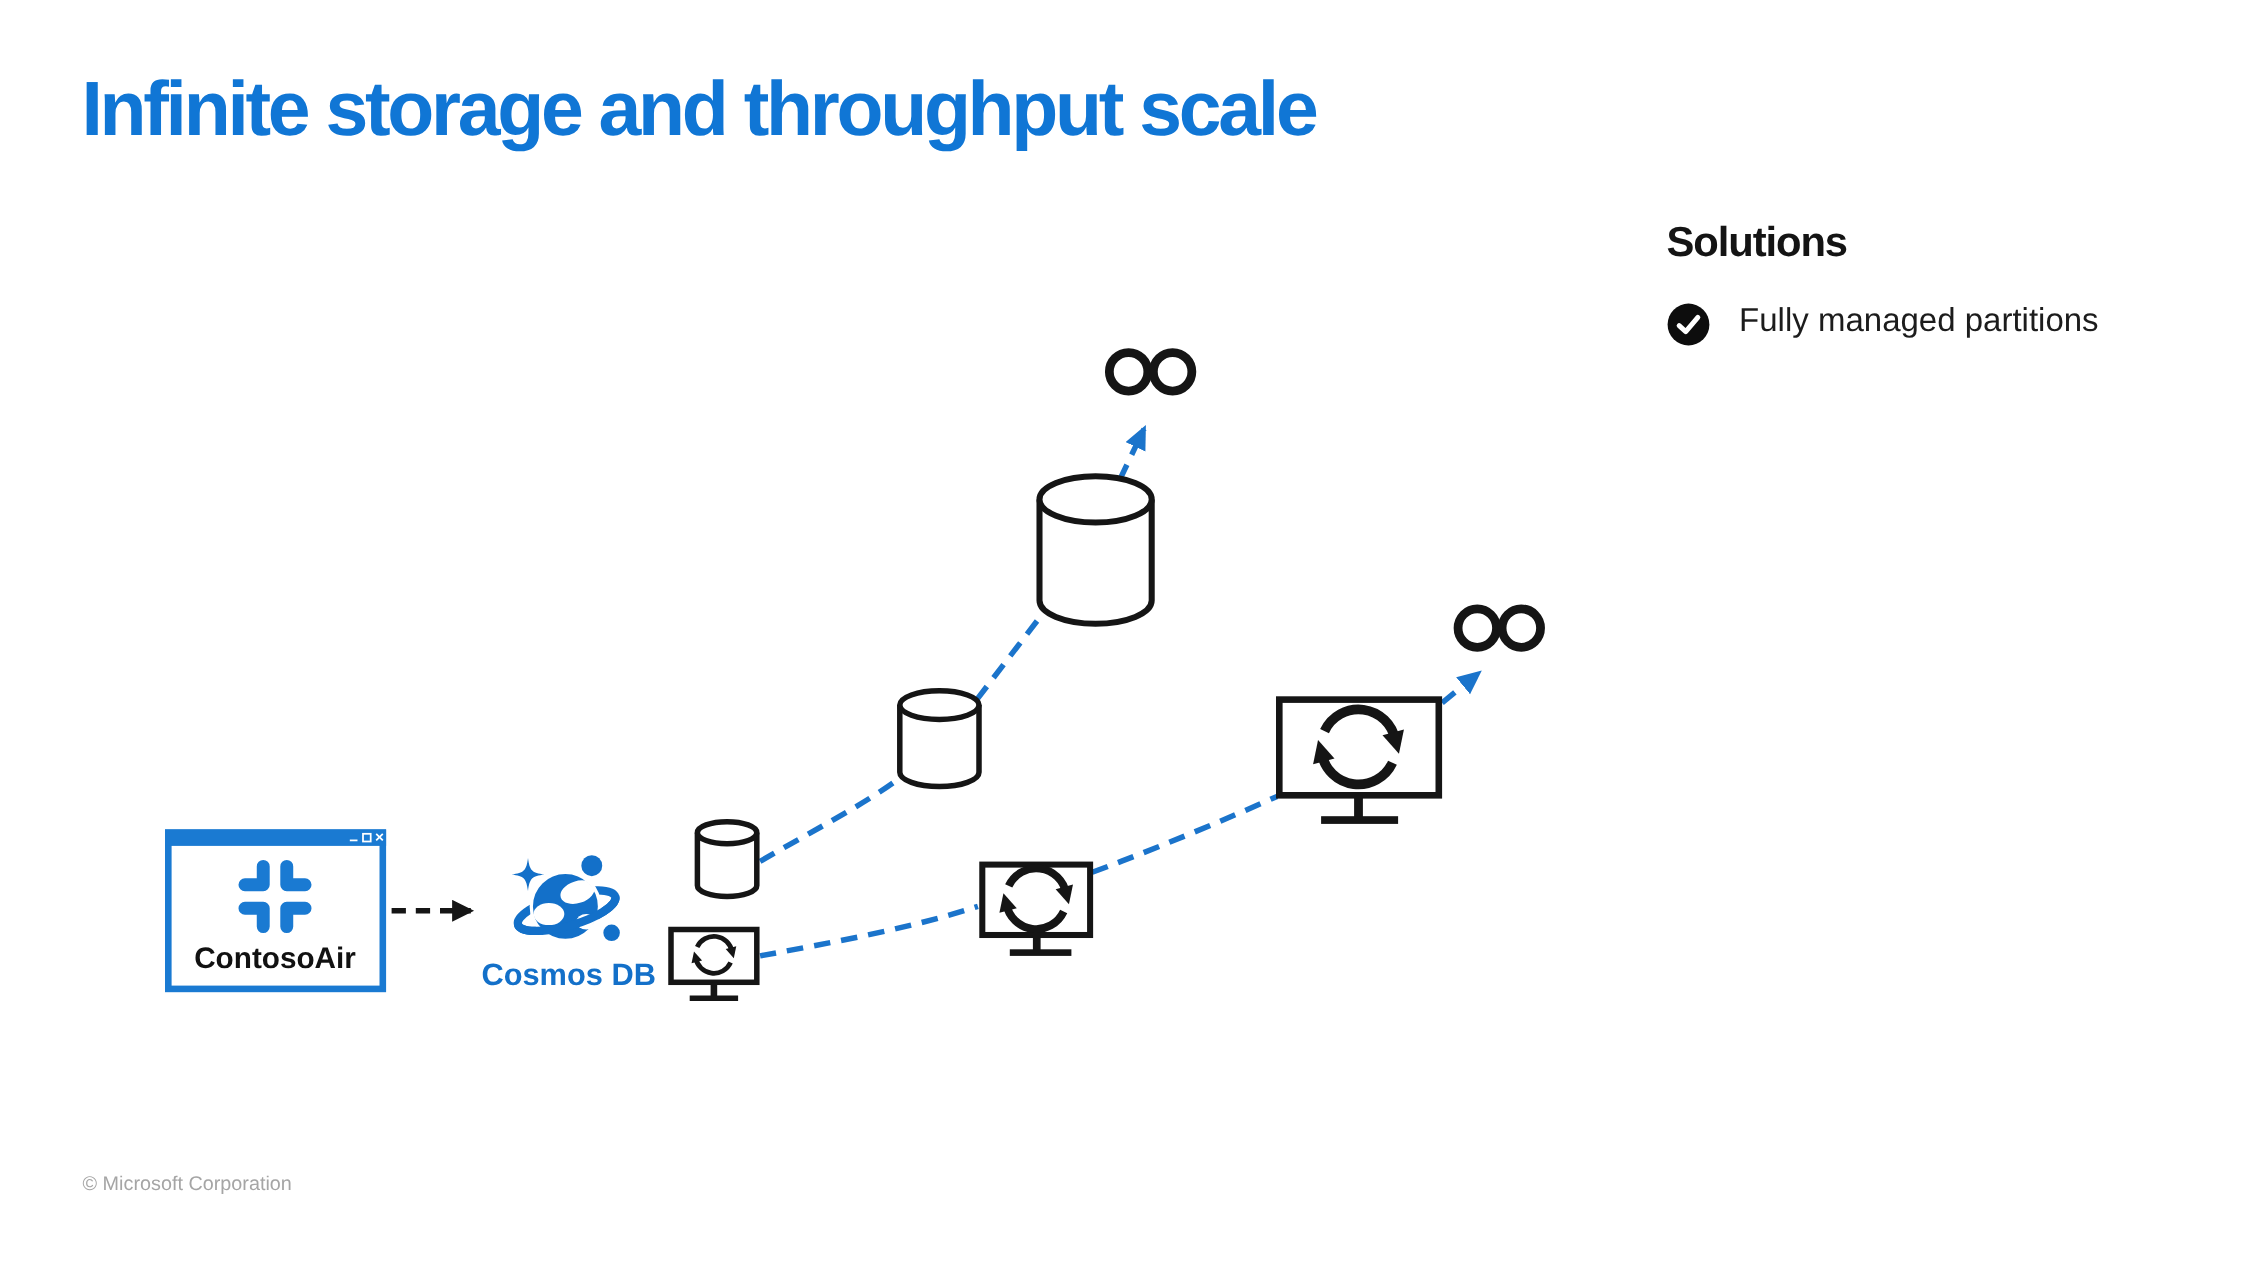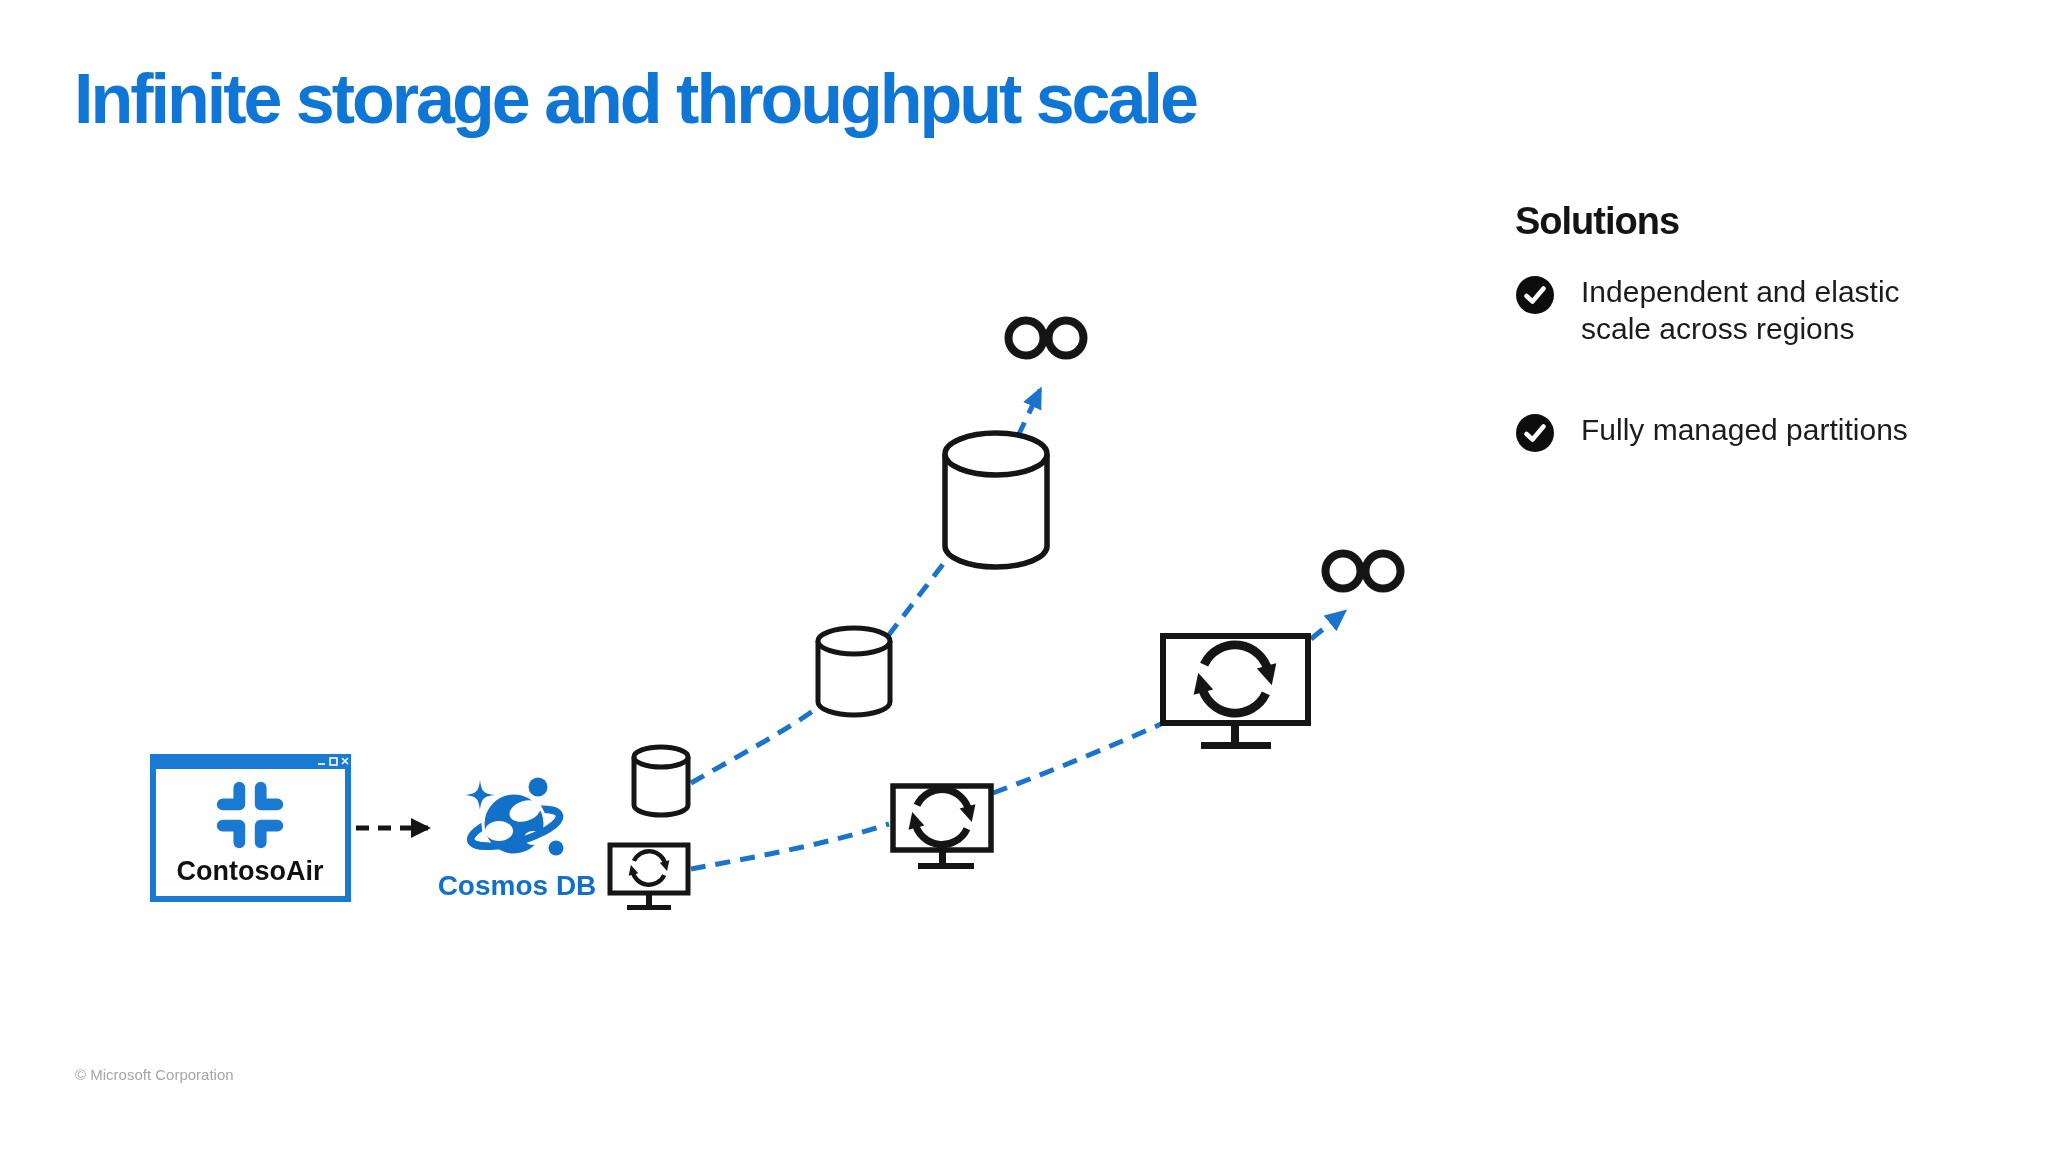--- a/index.html
+++ b/index.html
@@ -11,21 +11,21 @@
     position:absolute;left:74px;top:38px;
     font-size:70px;font-weight:bold;letter-spacing:-3px;
     color:#1076d5;white-space:nowrap;margin-top:21px;
   }
   .diagram-svg{position:absolute;left:0;top:0;}
   .solutions{position:absolute;left:1515px;top:200px;width:470px;color:#141414;}
   .solutions h2{margin:0 0 30px 0;font-size:38px;font-weight:bold;letter-spacing:-1px;}
   .sol-row{display:flex;align-items:flex-start;gap:26px;margin-bottom:64px;}
   .check{flex:0 0 auto;margin-top:2px;}
   .sol-lines{font-size:30px;line-height:37px;color:#1c1c1c;}
-  .footer{position:absolute;left:75px;top:1066px;font-size:15px;color:#a5a5a5;}
+  .footer{position:absolute;left:75px;top:1066px;font-size:18px;color:#a5a5a5;}
   svg text{font-family:"Liberation Sans",sans-serif;}
 </style>
 </head>
 <body>
 
 <div class="title">Infinite storage and throughput scale</div>
 
 <svg class="diagram-svg" width="2048" height="1152" viewBox="0 0 2048 1152">
   <defs>
     <marker id="arrowBlue" markerUnits="userSpaceOnUse" markerWidth="30" markerHeight="26" refX="18" refY="10" orient="auto">
@@ -133,30 +133,20 @@
     <rect x="1231" y="723" width="8" height="20" fill="#151515"></rect>
     <rect x="1201" y="742" width="70" height="7" fill="#151515"></rect>
     <use href="#syncGlyph" transform="translate(1235,679) scale(1.26)"></use>
   </g>
   <use href="#infGlyph" x="1363" y="571"></use>
 </svg>
 
 <div class="solutions">
   <h2>Solutions</h2>
 
-  <div class="sol-row">
-    <svg class="check" width="40" height="40" viewBox="0 0 40 40">
-      <circle cx="20" cy="20" r="19" fill="#0d0d0d"></circle>
-      <path d="M11.5,21 L17.5,26.5 L28.5,13.5" fill="none" stroke="#ffffff" stroke-width="4.5" stroke-linecap="round" stroke-linejoin="round"></path>
-    </svg>
-    <div class="sol-lines">
-      <div>Independent and elastic</div>
-      <div>scale across regions</div>
-    </div>
-  </div>
 
   <div class="sol-row">
     <svg class="check" width="40" height="40" viewBox="0 0 40 40">
       <circle cx="20" cy="20" r="19" fill="#0d0d0d"></circle>
       <path d="M11.5,21 L17.5,26.5 L28.5,13.5" fill="none" stroke="#ffffff" stroke-width="4.5" stroke-linecap="round" stroke-linejoin="round"></path>
     </svg>
     <div class="sol-lines">
       <div>Fully managed partitions</div>
     </div>
   </div>

